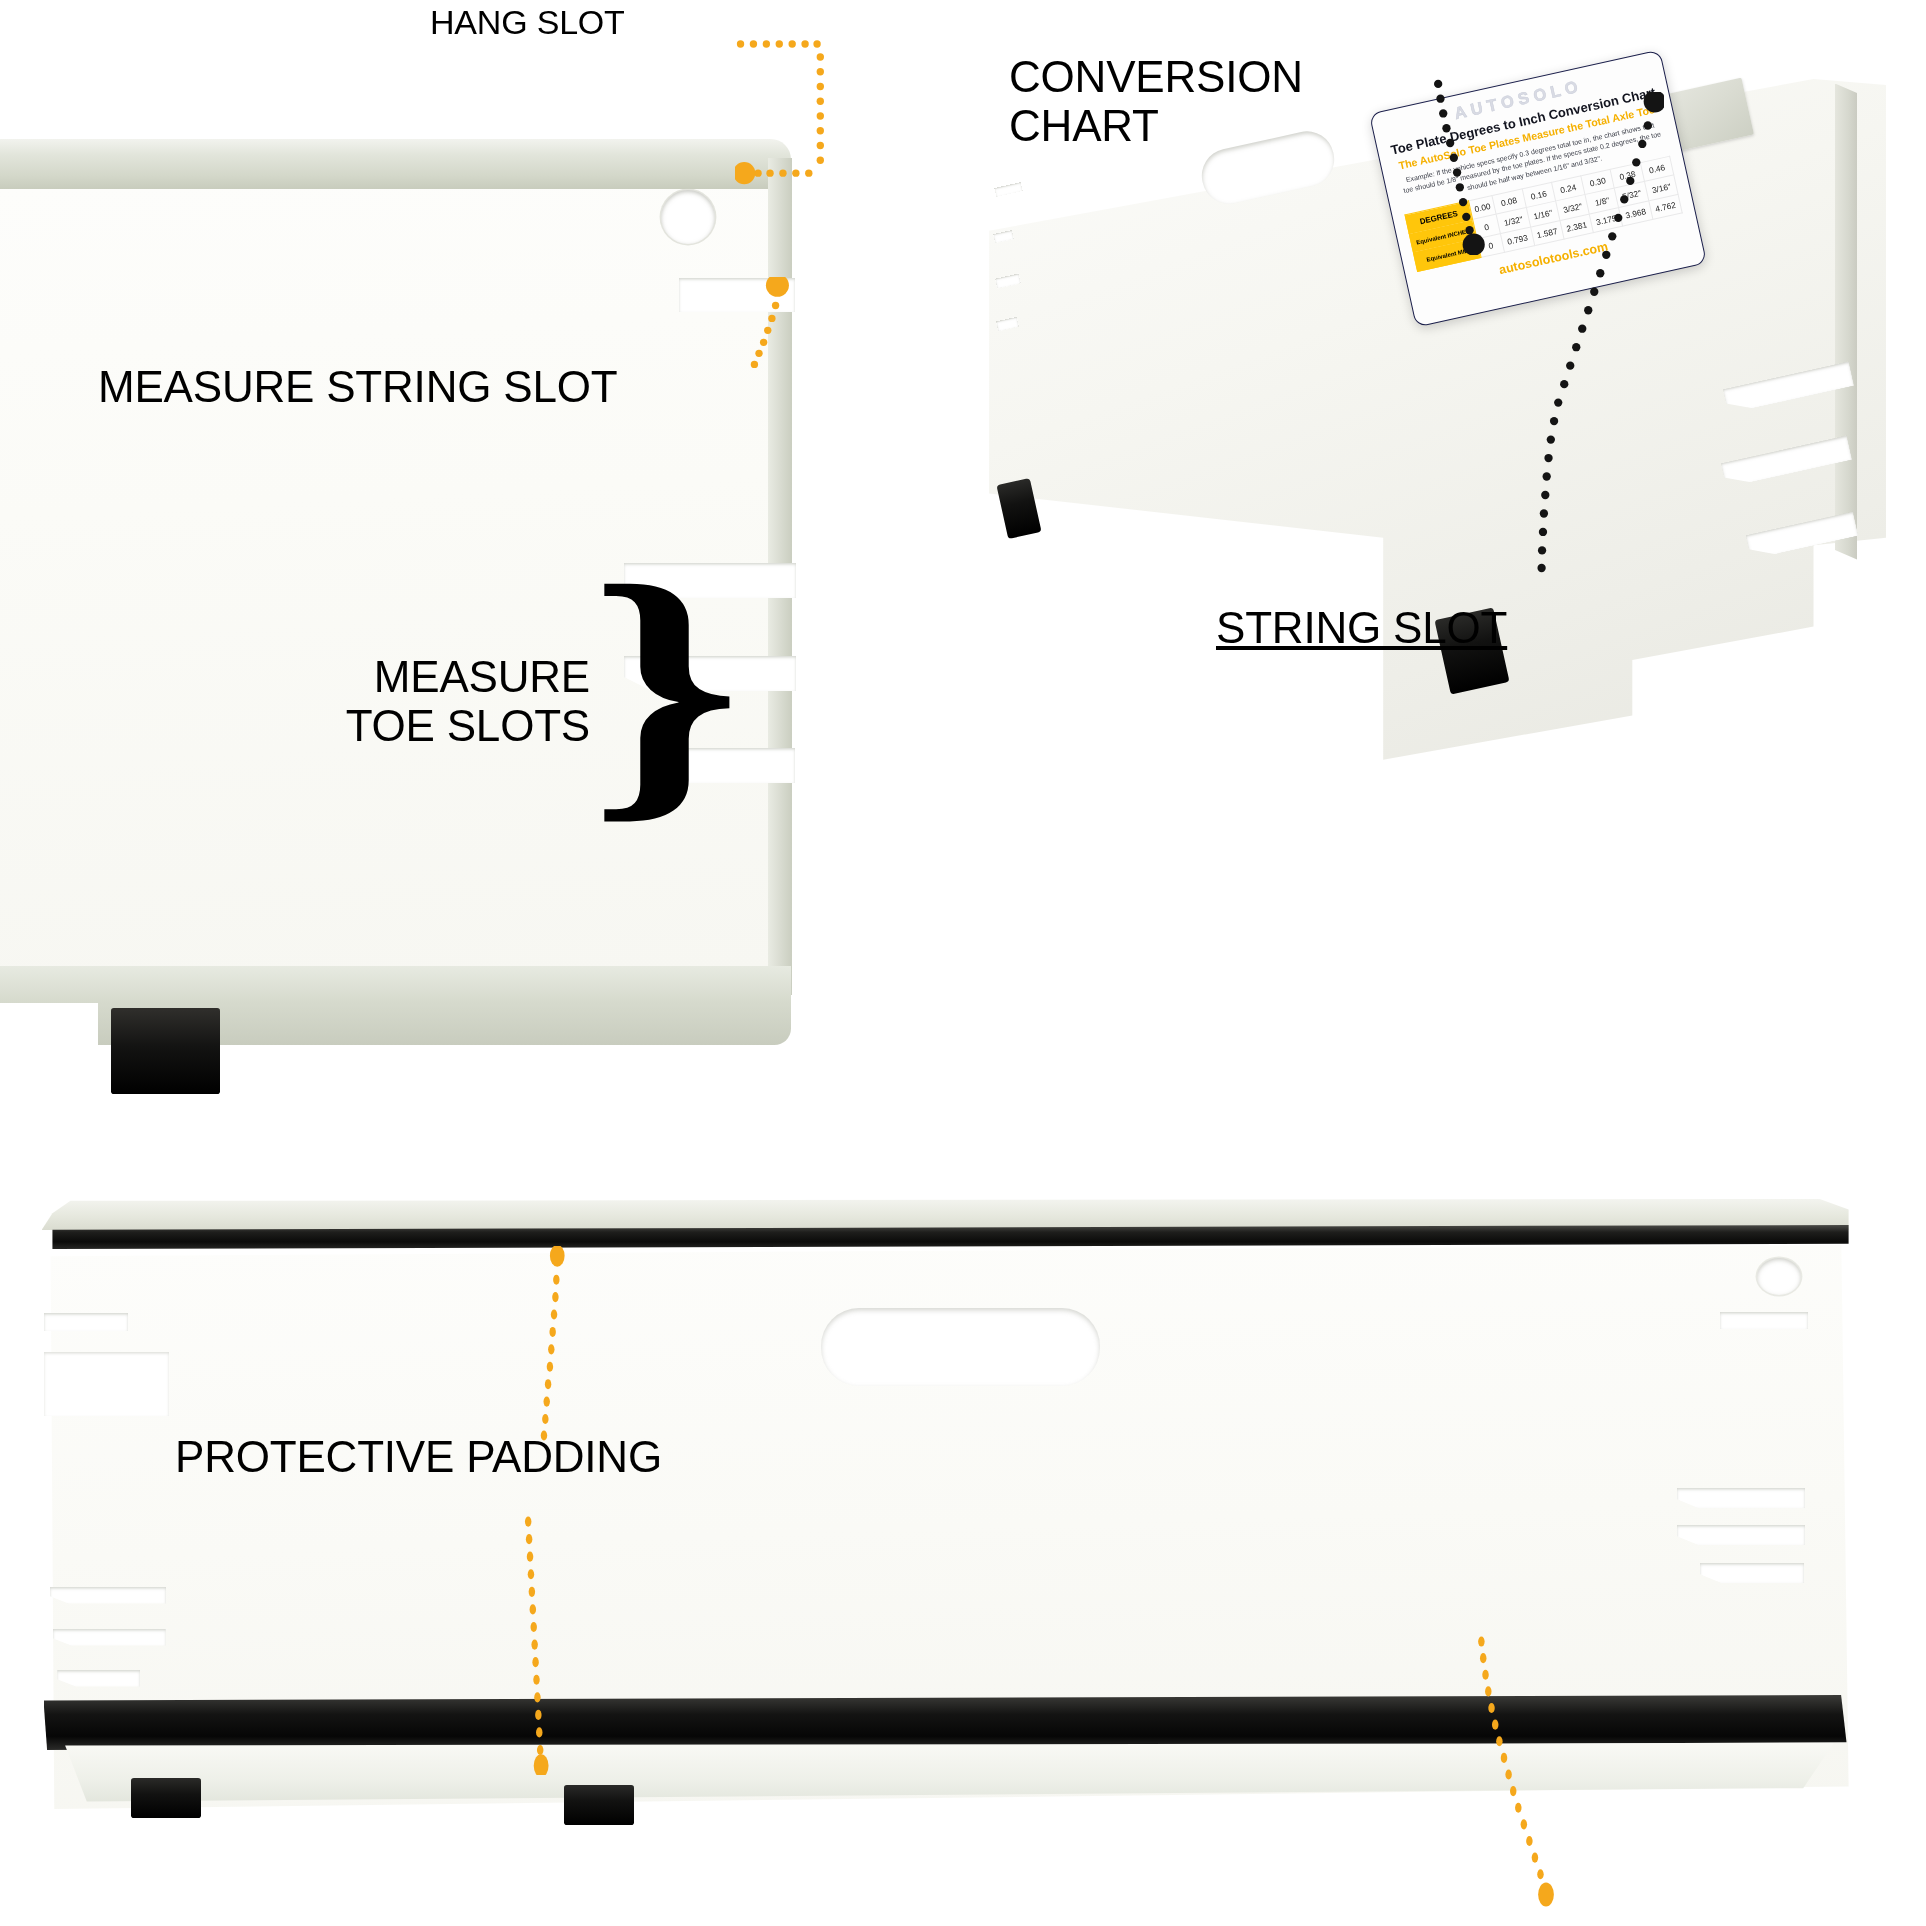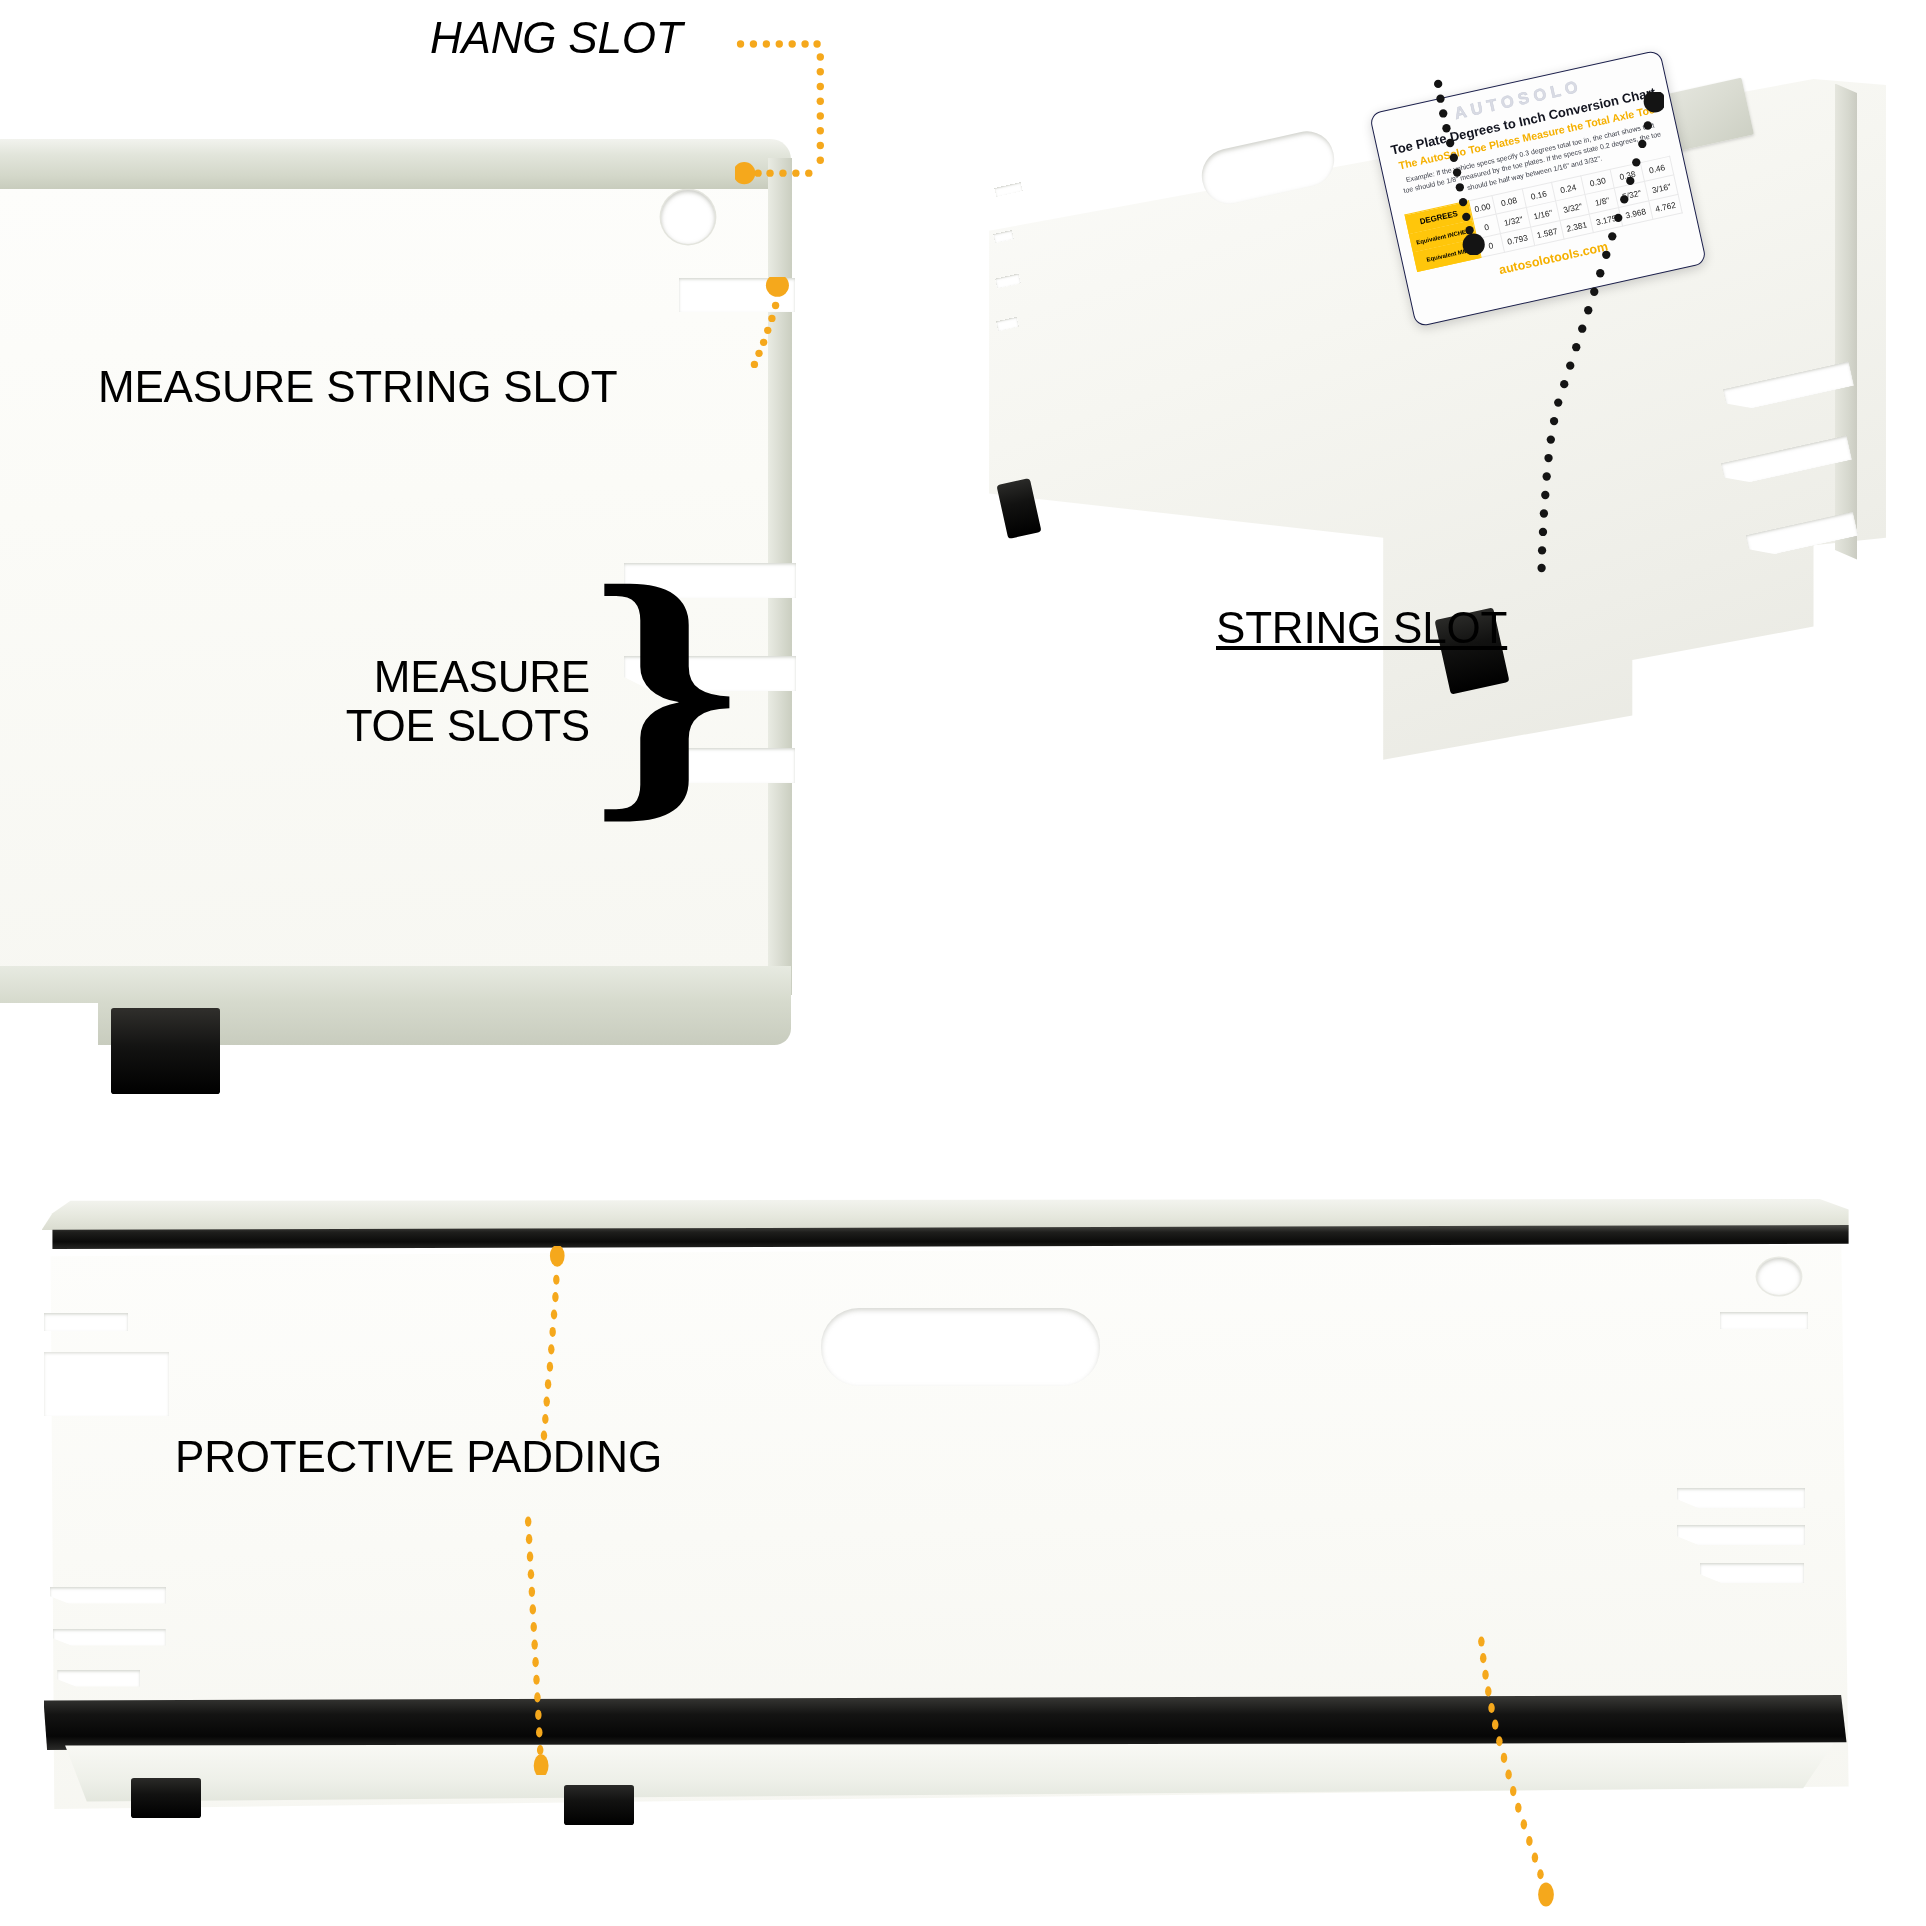--- a/index.html
+++ b/index.html
@@ -143,21 +143,21 @@
       <circle cx="142" cy="18" r="25"></circle>
       <circle cx="138" cy="62" r="8"></circle>
         <circle cx="130" cy="90" r="8"></circle>
         <circle cx="121" cy="116" r="8"></circle>
       <circle cx="112" cy="142" r="8"></circle>
         <circle cx="102" cy="166" r="8"></circle>
         <circle cx="92" cy="190" r="8"></circle>
     </g>
   </svg>
 
-  <div class="callout" style="left:430px;top:16px;font-size:44px;font-style:italic;">HANG SLOT</div>
+  <div class="callout" style="left:430px;top:5px;font-size:34px;">HANG SLOT</div>
 
   <div class="callout" style="left:98px;top:365px;font-size:44px;">MEASURE STRING SLOT</div>
 
   <div class="callout" style="left:280px;top:652px;font-size:44px;line-height:1.12;text-align:right;width:310px;">MEASURE
 TOE SLOTS</div>
 
   <div class="brace" style="left:609px;top:543px;font-size:287px;font-weight:700;transform:scaleX(1.35);">}</div>
 
   <div style="position:absolute;left:980px;top:79px;width:948px;height:1109px;">
 
@@ -283,20 +283,22 @@
       <circle cx="170" cy="792" r="9"></circle>
         <circle cx="166" cy="832" r="9"></circle>
         <circle cx="163" cy="872" r="9"></circle>
       <circle cx="160" cy="912" r="9"></circle>
         <circle cx="158" cy="952" r="9"></circle>
         <circle cx="156" cy="992" r="9"></circle>
       <circle cx="155" cy="1030" r="9"></circle>
     </g>
   </svg>
 
+  <div class="callout" style="left:1009px;top:52px;font-size:44px;line-height:1.12;">CONVERSION
+CHART</div>
 
   <div class="callout" style="left:1216px;top:606px;font-size:44px;text-decoration:underline;">STRING SLOT</div>
 
   <div style="position:absolute;left:37px;top:1199px;width:1854px;height:721px;">
 
     <div style="position:absolute;left:4.6px;top:0;width:1807px;height:31px;
                 background:linear-gradient(180deg,#f3f4ef 0%,#e6e8de 55%,#dadcd0 100%);
                 clip-path:polygon(0.6% 46%, 1.6% 6%, 98.4% 0%, 100% 34%, 100% 100%, 0% 100%);"></div>
 
     <div style="position:absolute;left:4.6px;top:26px;width:1807px;height:24px;

